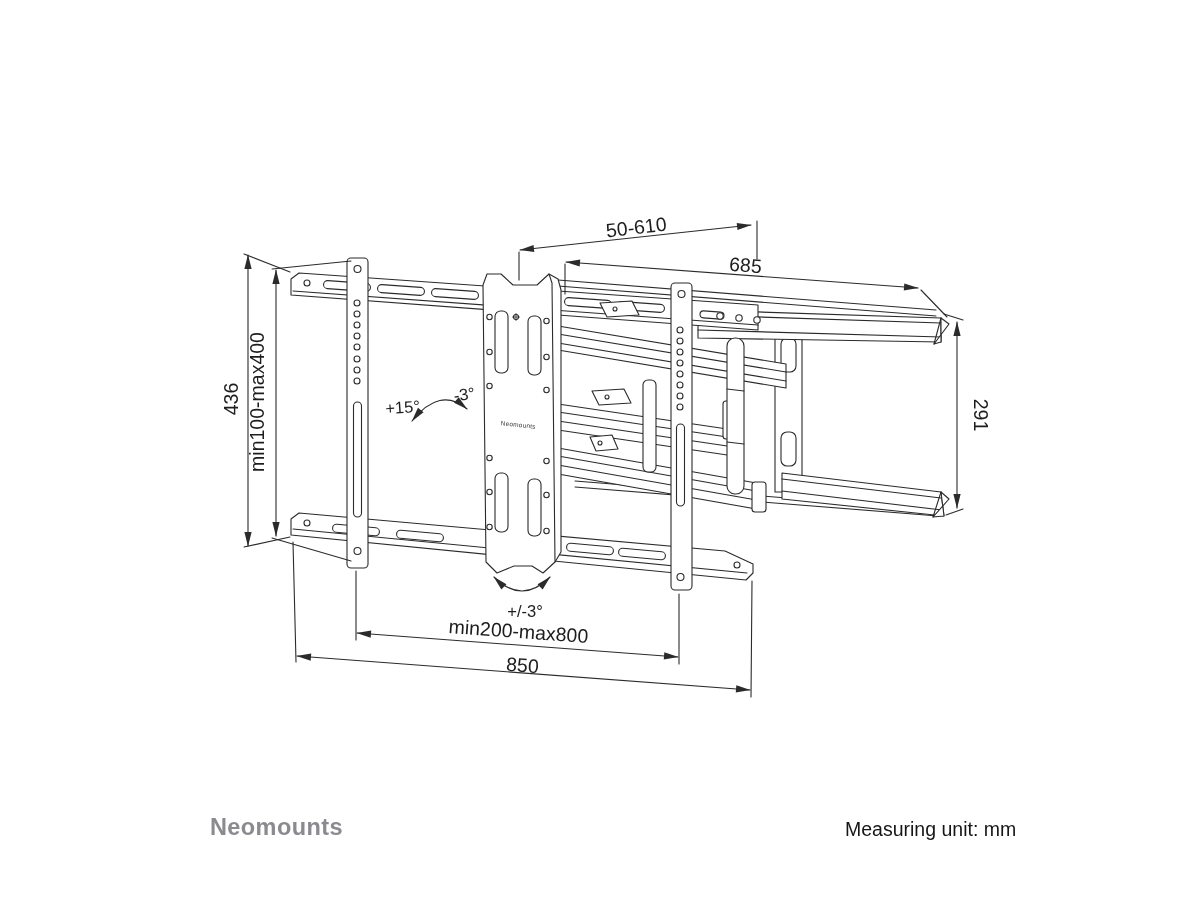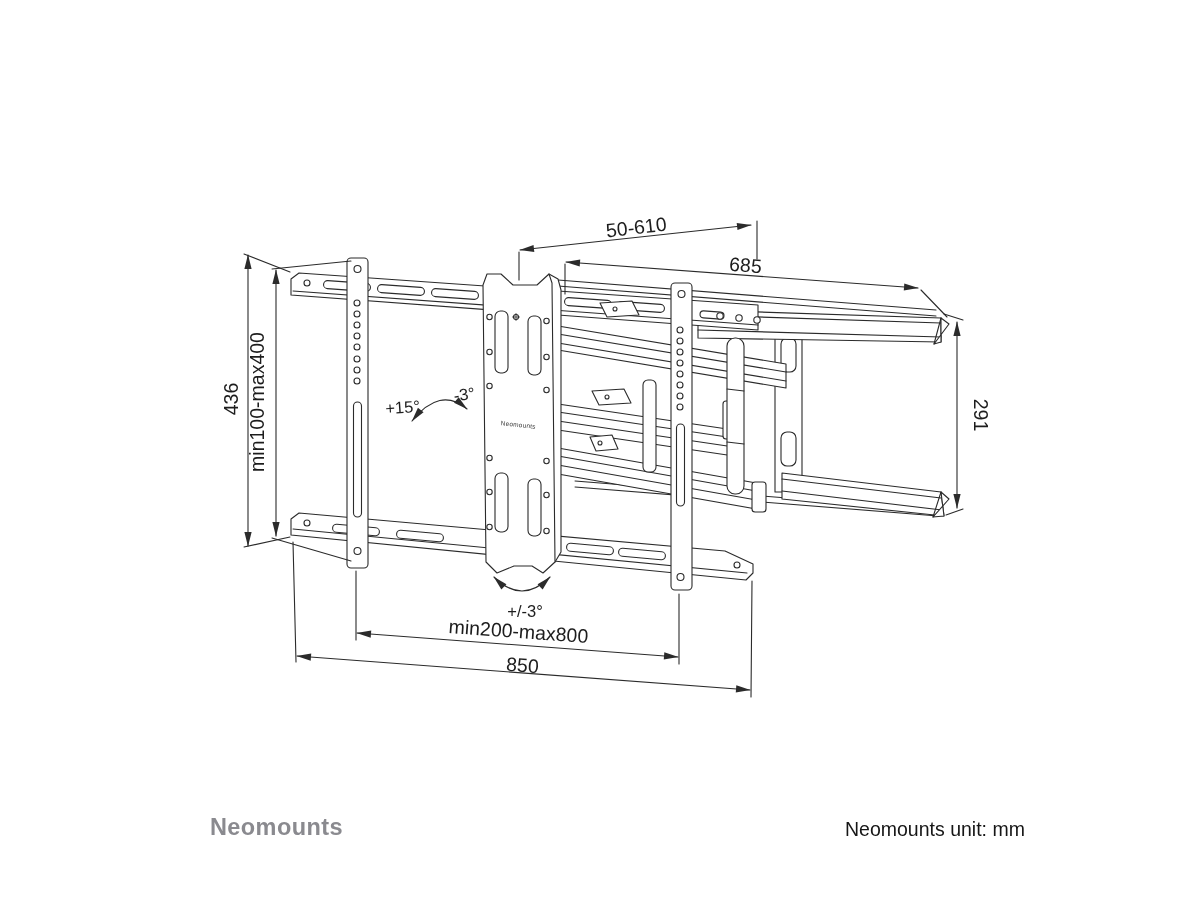--- a/index.html
+++ b/index.html
@@ -221,14 +221,14 @@
   <text text-anchor="middle" transform="translate(745,272) rotate(4.3)">685</text>
   <text text-anchor="middle" transform="translate(974,415) rotate(90)">291</text>
   <text class="small" text-anchor="middle" transform="translate(403,413) rotate(-4)">+15°</text>
   <text class="small" text-anchor="middle" transform="translate(465,400) rotate(-8)">-3°</text>
   <text class="small" text-anchor="middle" transform="translate(525,617)">+/-3°</text>
   <text text-anchor="middle" transform="translate(518,638) rotate(4.2)">min200-max800</text>
   <text text-anchor="middle" transform="translate(522,672) rotate(4.3)">850</text>
 </svg>
 
   <div class="brand-logo">Neomounts</div>
-  <div class="measuring-unit">Neomounts unit: mm</div>
+  <div class="measuring-unit">Measuring unit: mm</div>
 </div>
 
 </body></html>

